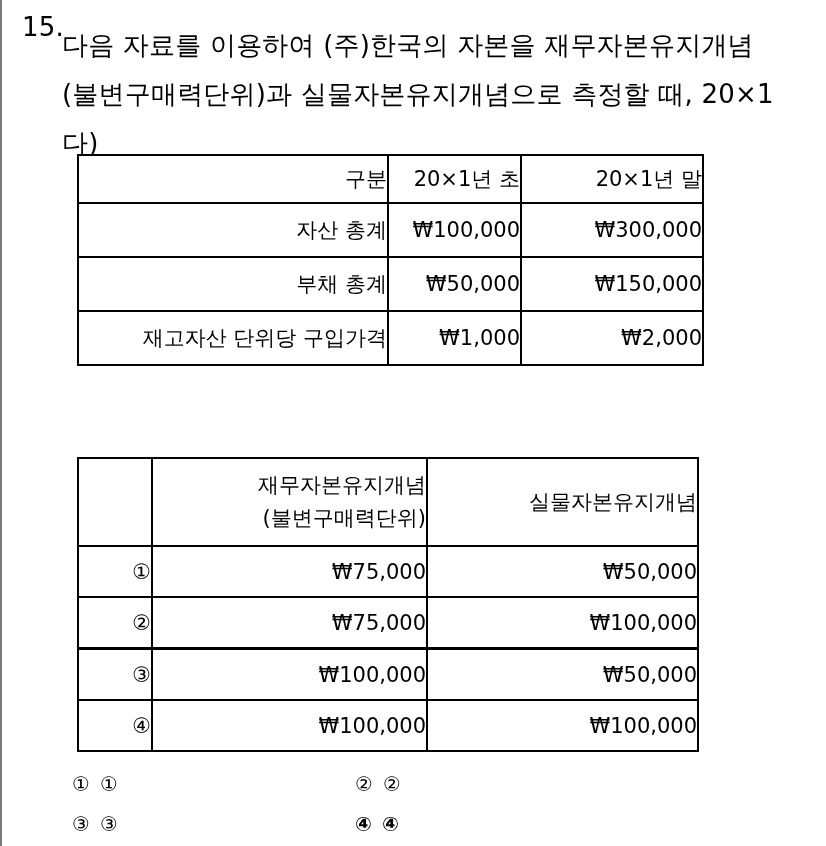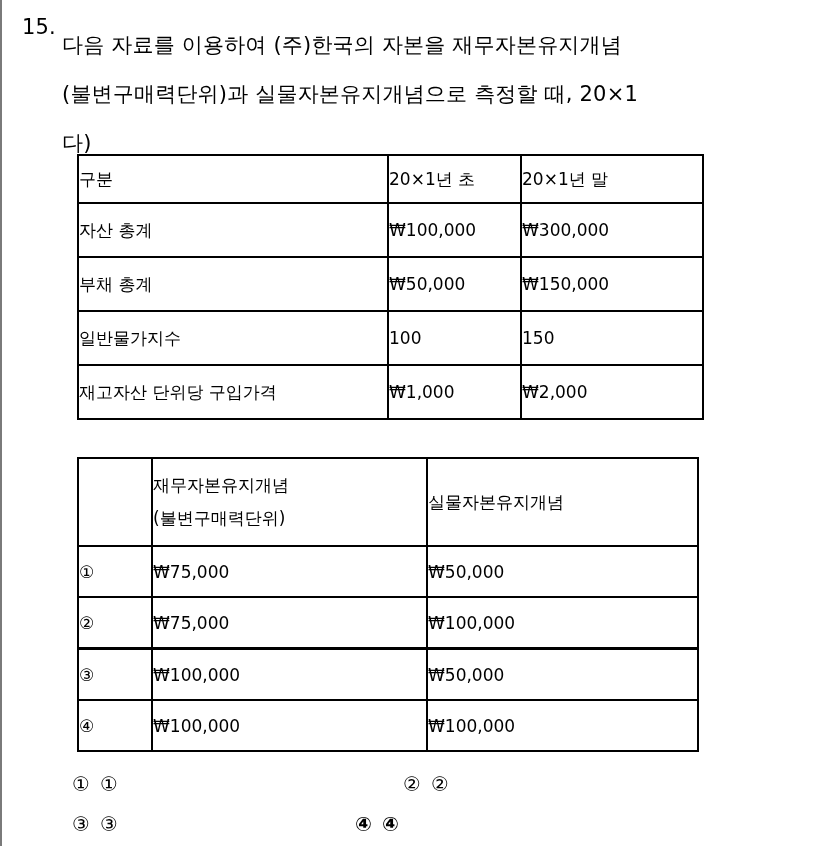--- a/index.html
+++ b/index.html
@@ -6,30 +6,30 @@
   body {
     width: 826px; height: 846px; position: relative; overflow: hidden;
     font-family: "DejaVu Sans", "Liberation Sans", sans-serif;
     color: #000;
   }
   .left-rule {
     position: absolute; left: 0; top: 0; width: 2px; height: 846px; background: #7a7a7a;
   }
   .question {
     position: absolute; left: 22px; top: 12px; width: 780px;
-    font-size: 21px; line-height: 31px; letter-spacing: 0.2px;
+    font-size: 26px; line-height: 31px; letter-spacing: 0.2px;
   }
   .q-num { position: absolute; left: 0; top: 0; }
   .q-text { margin-left: 40px; display: block; }
   .q-line { display: block; white-space: nowrap; margin-top: 18px; }
 
   table { border-collapse: collapse; position: absolute; table-layout: fixed; }
   td {
-    border: 2px solid #000; text-align: left; vertical-align: middle;
-    font-size: 17px; padding: 0; white-space: nowrap;
+    border: 2px solid #000; text-align: right; vertical-align: middle;
+    font-size: 21px; padding: 0; white-space: nowrap;
   }
   #data-table { left: 77px; top: 154px; width: 625px; }
   #data-table td { height: 52px; }
   #data-table tr:first-child td { height: 46px; }
   #data-table col.c0 { width: 310px; }
   #data-table col.c1 { width: 133px; }
   #data-table col.c2 { width: 182px; }
 
   #answer-table { left: 77px; top: 457px; width: 620px; border-radius: 27px; }
   #answer-table col.c0 { width: 74px; }
@@ -73,25 +73,20 @@
     <td>자산 총계</td>
     <td>₩100,000</td>
     <td>₩300,000</td>
   </tr>
   <tr>
     <td>부채 총계</td>
     <td>₩50,000</td>
     <td>₩150,000</td>
   </tr>
   <tr>
-    <td>일반물가지수</td>
-    <td>100</td>
-    <td>150</td>
-  </tr>
-  <tr>
     <td>재고자산 단위당 구입가격</td>
     <td>₩1,000</td>
     <td>₩2,000</td>
   </tr>
 </tbody>
   </table>
 
 <table id="answer-table">
   <colgroup>
       <col class="c0">
@@ -127,21 +122,21 @@
     <td>₩100,000</td>
     <td>₩100,000</td>
   </tr>
 </tbody>
   </table>
 
 <div class="choices">
   <div class="choice" style="left:0; top:0;">
     <span class="mark">①</span><span>①</span>
   </div>
-  <div class="choice" style="left:283px; top:0;margin-left:48px;">
+  <div class="choice" style="left:283px; top:0;">
     <span class="mark">②</span><span>②</span>
   </div>
   <div class="choice" style="left:0; top:40px;">
     <span class="mark">③</span><span>③</span>
   </div>
   <div class="choice" style="left:283px; top:40px;font-weight:bold;">
     <span class="mark">④</span><span>④</span>
   </div>
 </div>
 

